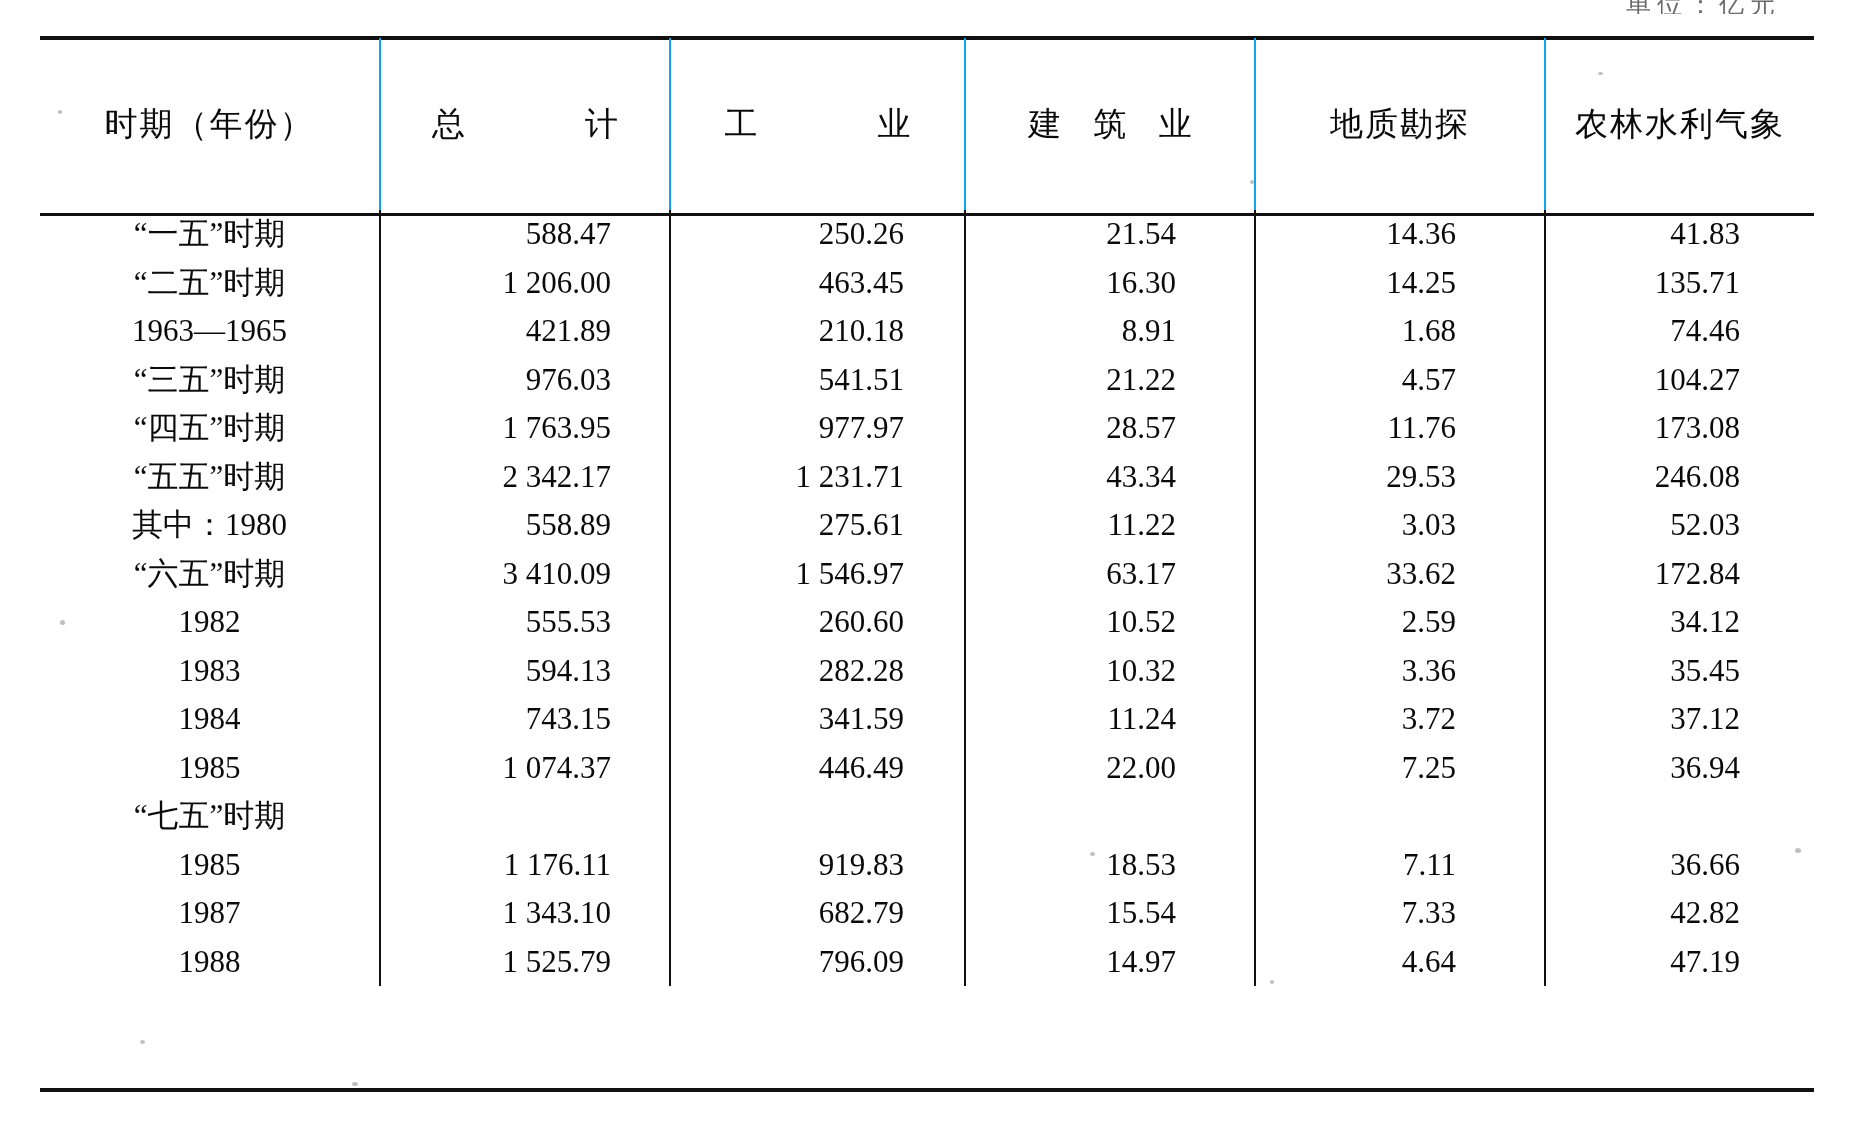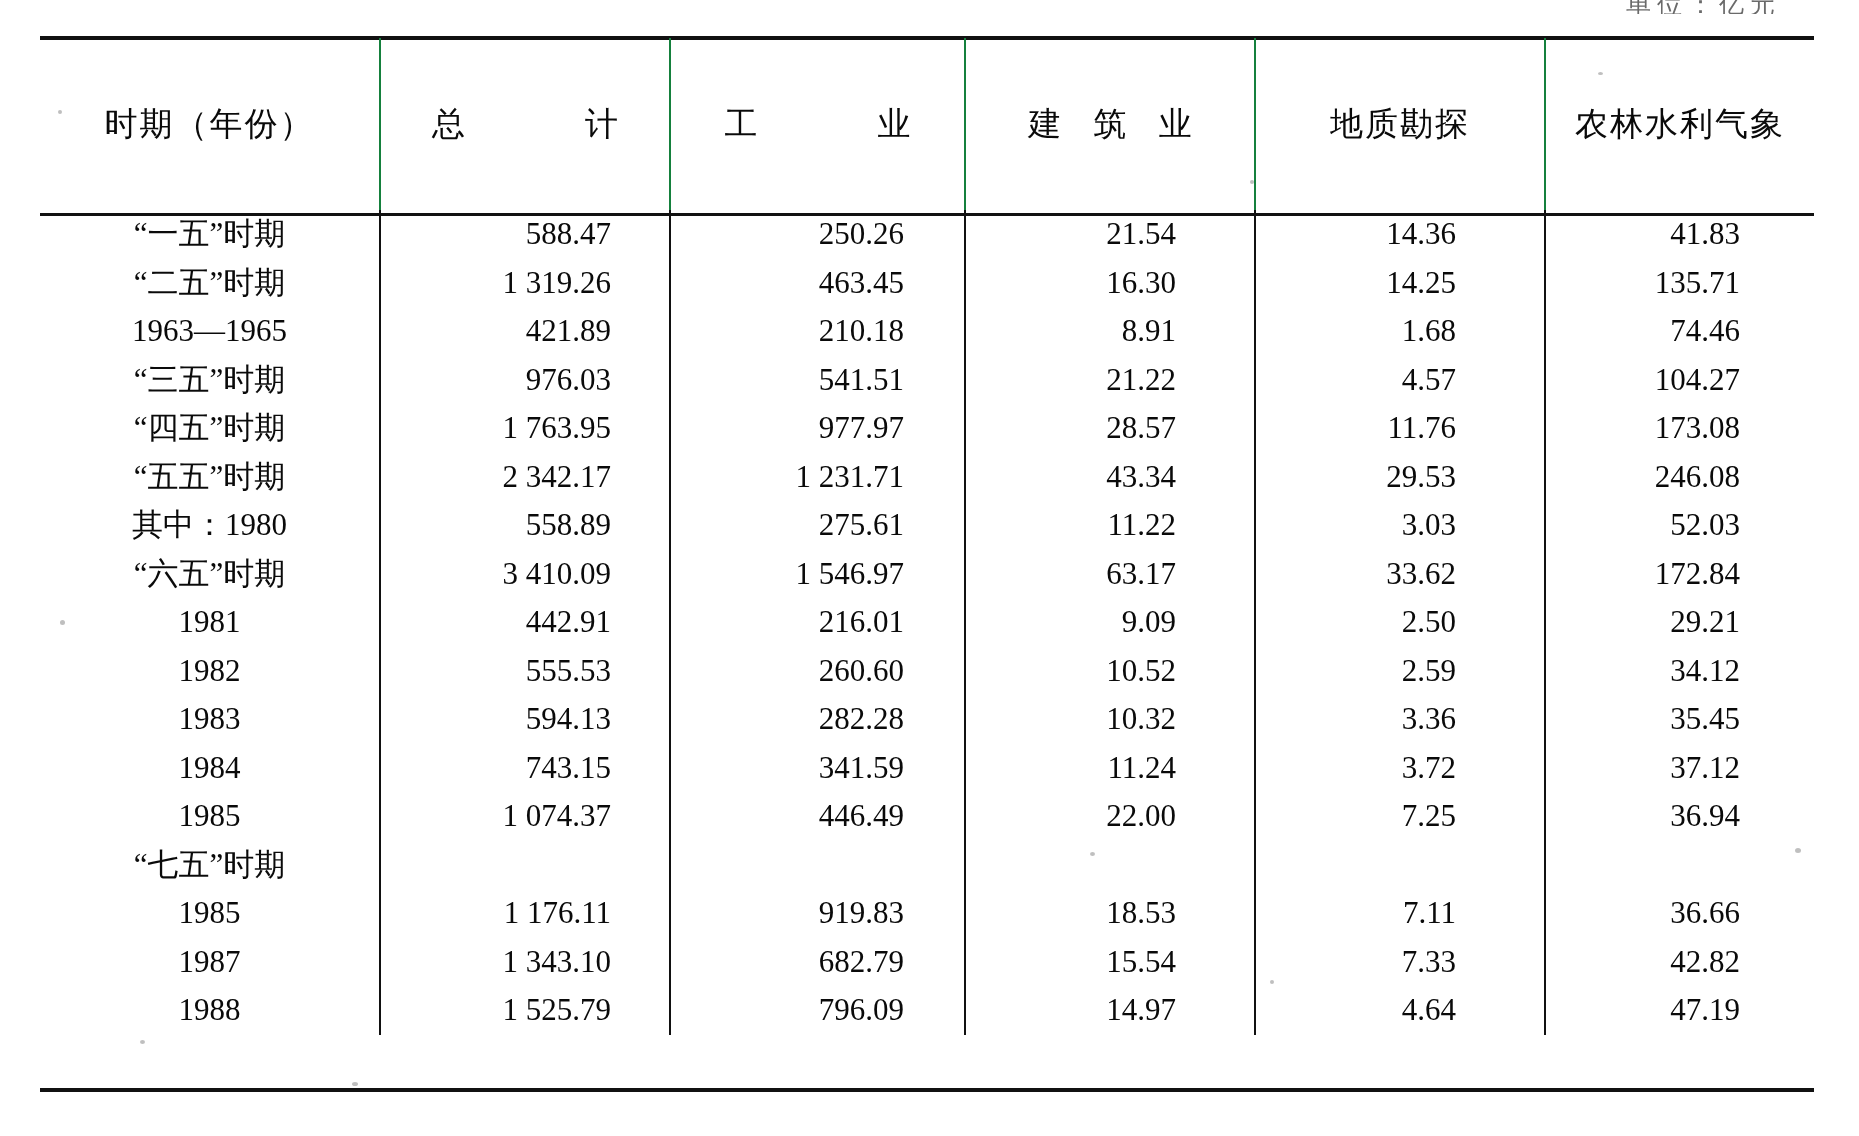--- a/index.html
+++ b/index.html
@@ -84,21 +84,21 @@
     background: #111;
   }
 
   thead th {
     height: 172px;
     font-weight: normal;
     font-size: 33px;
     text-align: center;
     vertical-align: middle;
     padding: 0;
-    border-right: 2px solid #15803d;
+    border-right: 2px solid #0ea5e9;
   }
   thead th:last-child { border-right: none; text-decoration: underline; }
 
   thead th .hd {
     display: inline-block;
     letter-spacing: 2px;
   }
   thead th .hd.wide { letter-spacing: 18px; padding-left: 18px; }
   thead th .hd.wide2 { letter-spacing: 12px; padding-left: 12px; }
 
@@ -175,21 +175,21 @@
           <tr>
             <td class="label"><span class="inner">“一五”时期</span></td>
             <td class="num c1">588.47</td>
             <td class="num c2">250.26</td>
             <td class="num c3">21.54</td>
             <td class="num c4">14.36</td>
             <td class="num c5">41.83</td>
           </tr>
           <tr>
             <td class="label"><span class="inner">“二五”时期</span></td>
-            <td class="num c1">1 319.26</td>
+            <td class="num c1">1 206.00</td>
             <td class="num c2">463.45</td>
             <td class="num c3">16.30</td>
             <td class="num c4">14.25</td>
             <td class="num c5">135.71</td>
           </tr>
           <tr>
             <td class="label"><span class="inner">1963—1965</span></td>
             <td class="num c1">421.89</td>
             <td class="num c2">210.18</td>
             <td class="num c3">8.91</td>
@@ -228,28 +228,20 @@
             <td class="num c4">3.03</td>
             <td class="num c5">52.03</td>
           </tr>
           <tr>
             <td class="label"><span class="inner">“六五”时期</span></td>
             <td class="num c1">3 410.09</td>
             <td class="num c2">1 546.97</td>
             <td class="num c3">63.17</td>
             <td class="num c4">33.62</td>
             <td class="num c5">172.84</td>
-          </tr>
-          <tr>
-            <td class="label"><span class="inner">1981</span></td>
-            <td class="num c1">442.91</td>
-            <td class="num c2">216.01</td>
-            <td class="num c3">9.09</td>
-            <td class="num c4">2.50</td>
-            <td class="num c5">29.21</td>
           </tr>
           <tr>
             <td class="label"><span class="inner">1982</span></td>
             <td class="num c1">555.53</td>
             <td class="num c2">260.60</td>
             <td class="num c3">10.52</td>
             <td class="num c4">2.59</td>
             <td class="num c5">34.12</td>
           </tr>
           <tr>

